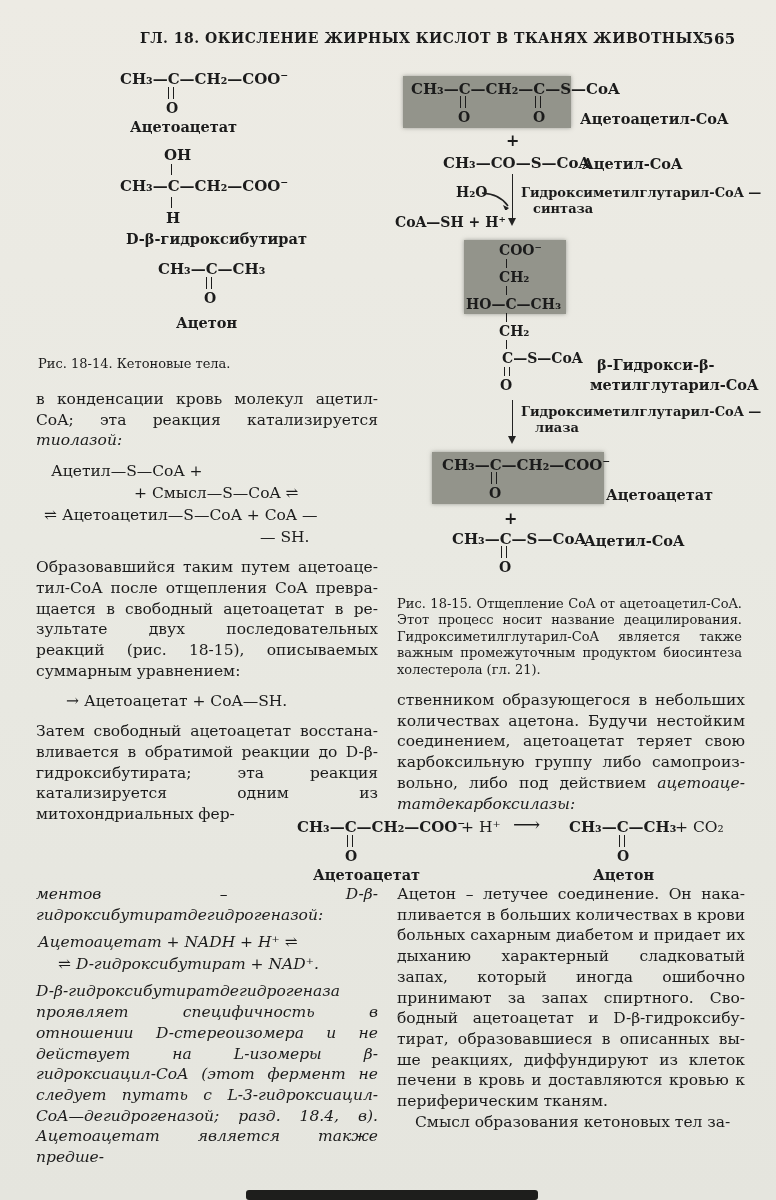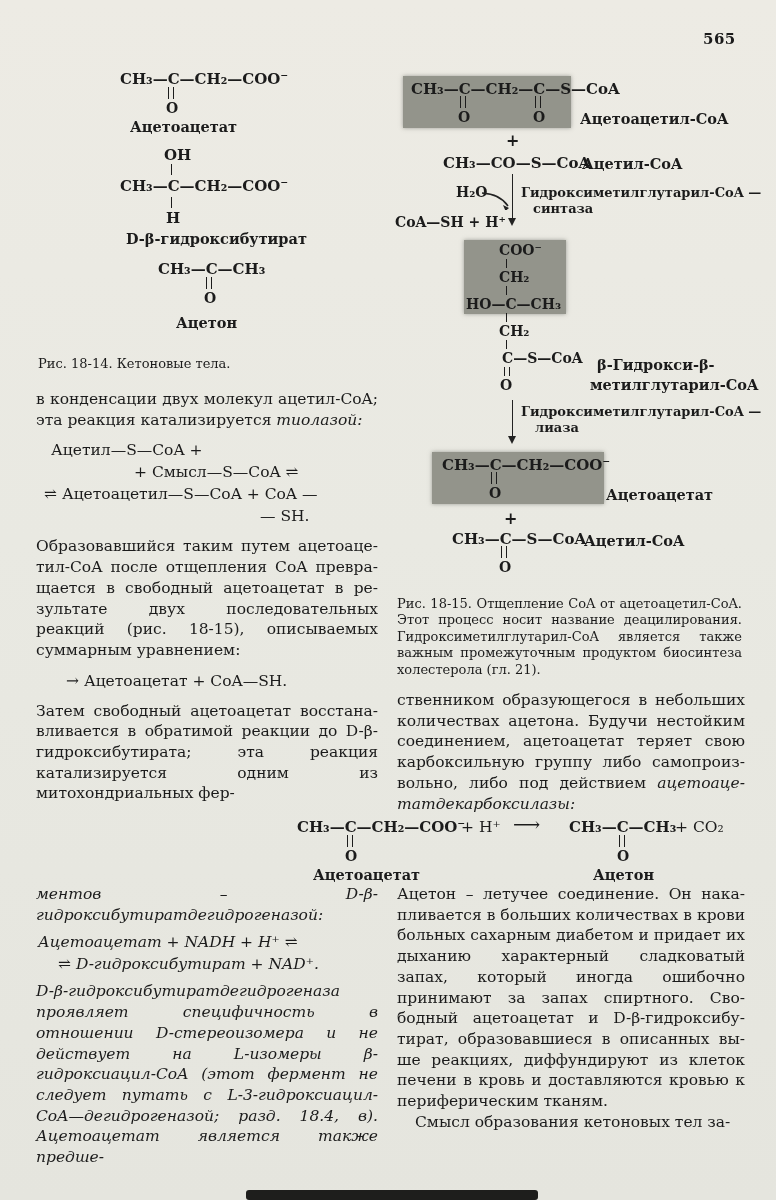--- a/index.html
+++ b/index.html
@@ -30,20 +30,21 @@
   .dblf{width:3.5px;height:9px;border-left:1.5px solid #1c1c1c;border-right:1.5px solid #1c1c1c;}
   .it{font-style:italic;}
   .indent{text-indent:18px;}
   .darkbar{position:absolute;background:#1e1e1c;border-radius:3px;}
 </style>
 </head>
 <body>
 
 <div class="page">
 
+  <div class="abs hdr" style="left:140px;top:30px;width:500px;text-align:center;">ГЛ. 18. ОКИСЛЕНИЕ ЖИРНЫХ КИСЛОТ В ТКАНЯХ ЖИВОТНЫХ</div>
   <div class="abs hdr" style="left:703px;top:30px;font-size:15px;">565</div>
 
   <div class="formula" style="left:120px;top:70px;">
     <span>CH₃—C—CH₂—COO⁻</span>
     <span class="dbl" style="left:48px;top:17px;"></span>
     <span class="o-atom" style="left:46px;top:31px;">O</span>
   </div>
   <div class="chem-label" style="left:130px;top:118px;">Ацетоацетат</div>
 
   <div class="formula" style="left:120px;top:146px;">
@@ -136,21 +137,21 @@
     <span>CH₃—C—S—CoA</span>
     <span class="dbl" style="left:49px;top:16px;"></span>
     <span class="o-atom" style="left:47px;top:30px;">O</span>
   </div>
   <div class="chem-label" style="left:584px;top:532px;">Ацетил-CoA</div>
 
   <div class="abs caption" style="left:397px;top:596px;width:345px;">Рис. 18-15. Отщепление CoA от ацетоацетил-CoA. Этот процесс носит название деацилирования. Гидроксиметилглутарил-CoA является также важным промежуточным продуктом биосинтеза холестерола (гл. 21).</div>
 
   <div class="abs" style="left:36px;top:389px;width:342px;">
     <div class="body-text">
-      <span>в конденсации двух молекул ацетил-CoA; эта реакция катализируется </span><span class="it">тиолазой:</span>
+      <span>в конденсации кровь молекул ацетил-CoA; эта реакция катализируется </span><span class="it">тиолазой:</span>
     </div>
     <div class="eq-block">
       <div class="eq-line" style="margin-left:15px;">Ацетил—S—CoA +</div>
       <div class="eq-line" style="margin-left:98px;">+ Смысл—S—CoA ⇌</div>
       <div class="eq-line" style="margin-left:8px;">⇌ Ацетоацетил—S—CoA + CoA —</div>
       <div class="eq-line" style="margin-left:224px;">— SH.</div>
     </div>
     <div class="body-text">Образовавшийся таким путем ацетоаце­тил-CoA после отщепления CoA превра­щается в свободный ацетоацетат в ре­зультате двух последовательных реакций (рис. 18-15), описываемых суммарным уравнением:</div>
     <div class="eq-block">
       <div class="eq-line" style="margin-left:30px;">→ Ацетоацетат + CoA—SH.</div>

